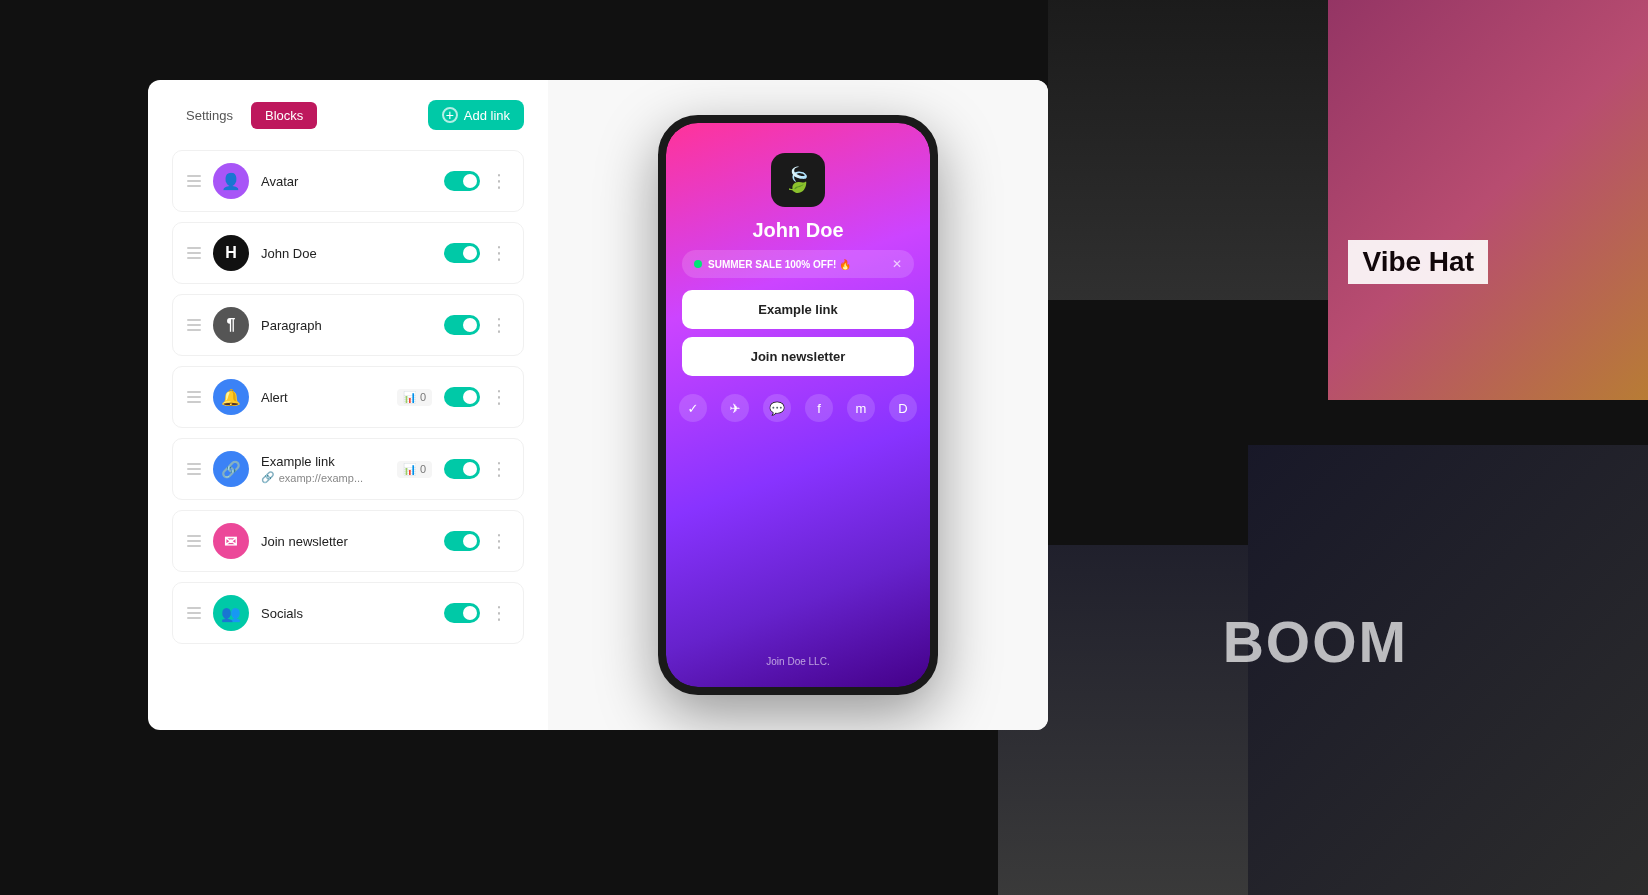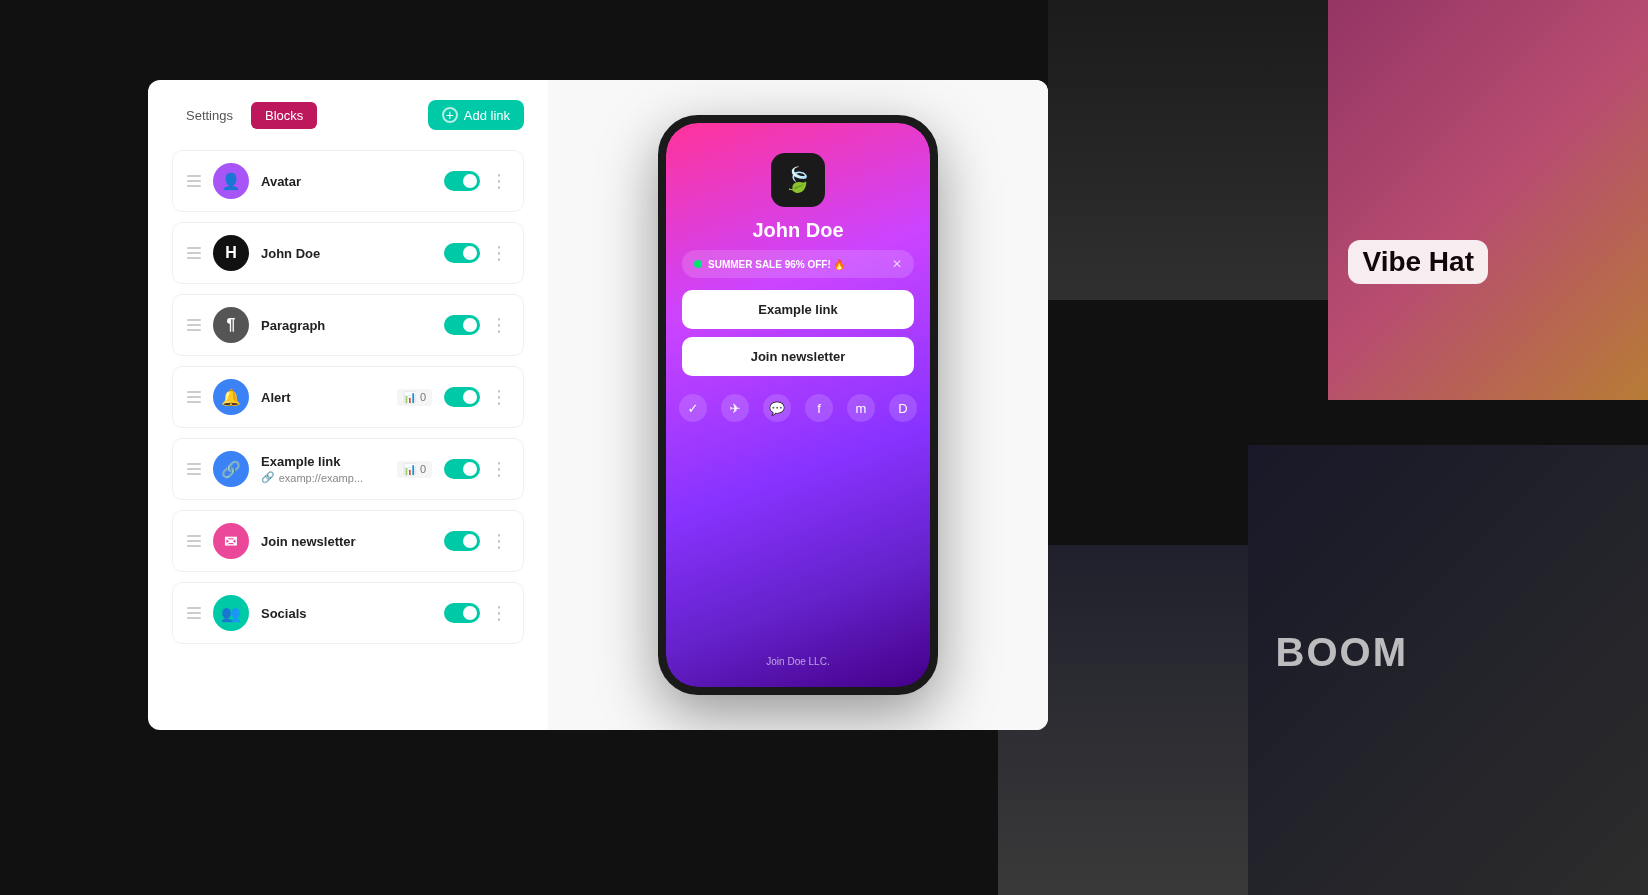--- a/index.html
+++ b/index.html
@@ -54,30 +54,30 @@
     .bg-text-vibe {
       position: absolute;
       top: 240px;
       right: 160px;
       color: #fff;
       font-size: 28px;
       font-weight: 700;
       background: #fff;
       color: #000;
       padding: 6px 14px;
-      border-radius: 12px;
+      border-radius: 0;
       z-index: 1;
       opacity: 0.9;
     }
     .bg-text-boom {
       position: absolute;
       bottom: 220px;
       right: 240px;
       color: #fff;
-      font-size: 40px;
+      font-size: 57px;
       font-weight: 900;
       letter-spacing: 2px;
       z-index: 1;
       opacity: 0.7;
     }
 
     
     .main-panel {
       position: absolute;
       top: 80px;
@@ -186,21 +186,21 @@
       font-size: 16px;
       font-weight: 700;
       color: #fff;
       flex-shrink: 0;
     }
     .block-info {
       flex: 1;
     }
     .block-title {
       font-size: 13px;
-      font-weight: 700;
+      font-weight: 400;
       color: #222;
     }
     .block-subtitle {
       font-size: 11px;
       color: #888;
       display: flex;
       align-items: center;
       gap: 4px;
       margin-top: 2px;
     }
@@ -544,21 +544,21 @@
   <div class="phone-preview">
     <div class="phone">
       <div class="phone-screen">
         <div class="phone-app-icon">
           <span class="leaf-icon">🍃</span>
         </div>
         <div class="phone-username">John Doe</div>
         <div class="phone-alert">
           <div class="phone-alert-text">
             <div class="alert-dot"></div>
-            <span>SUMMER SALE 96% OFF! 🔥</span>
+            <span>SUMMER SALE 100% OFF! 🔥</span>
           </div>
           <span class="phone-alert-close">✕</span>
         </div>
         <div class="phone-btn">Example link</div>
         <div class="phone-btn">Join newsletter</div>
         <div class="phone-socials">
           <div class="social-icon">✓</div>
           <div class="social-icon">✈</div>
           <div class="social-icon">💬</div>
           <div class="social-icon">f</div>

